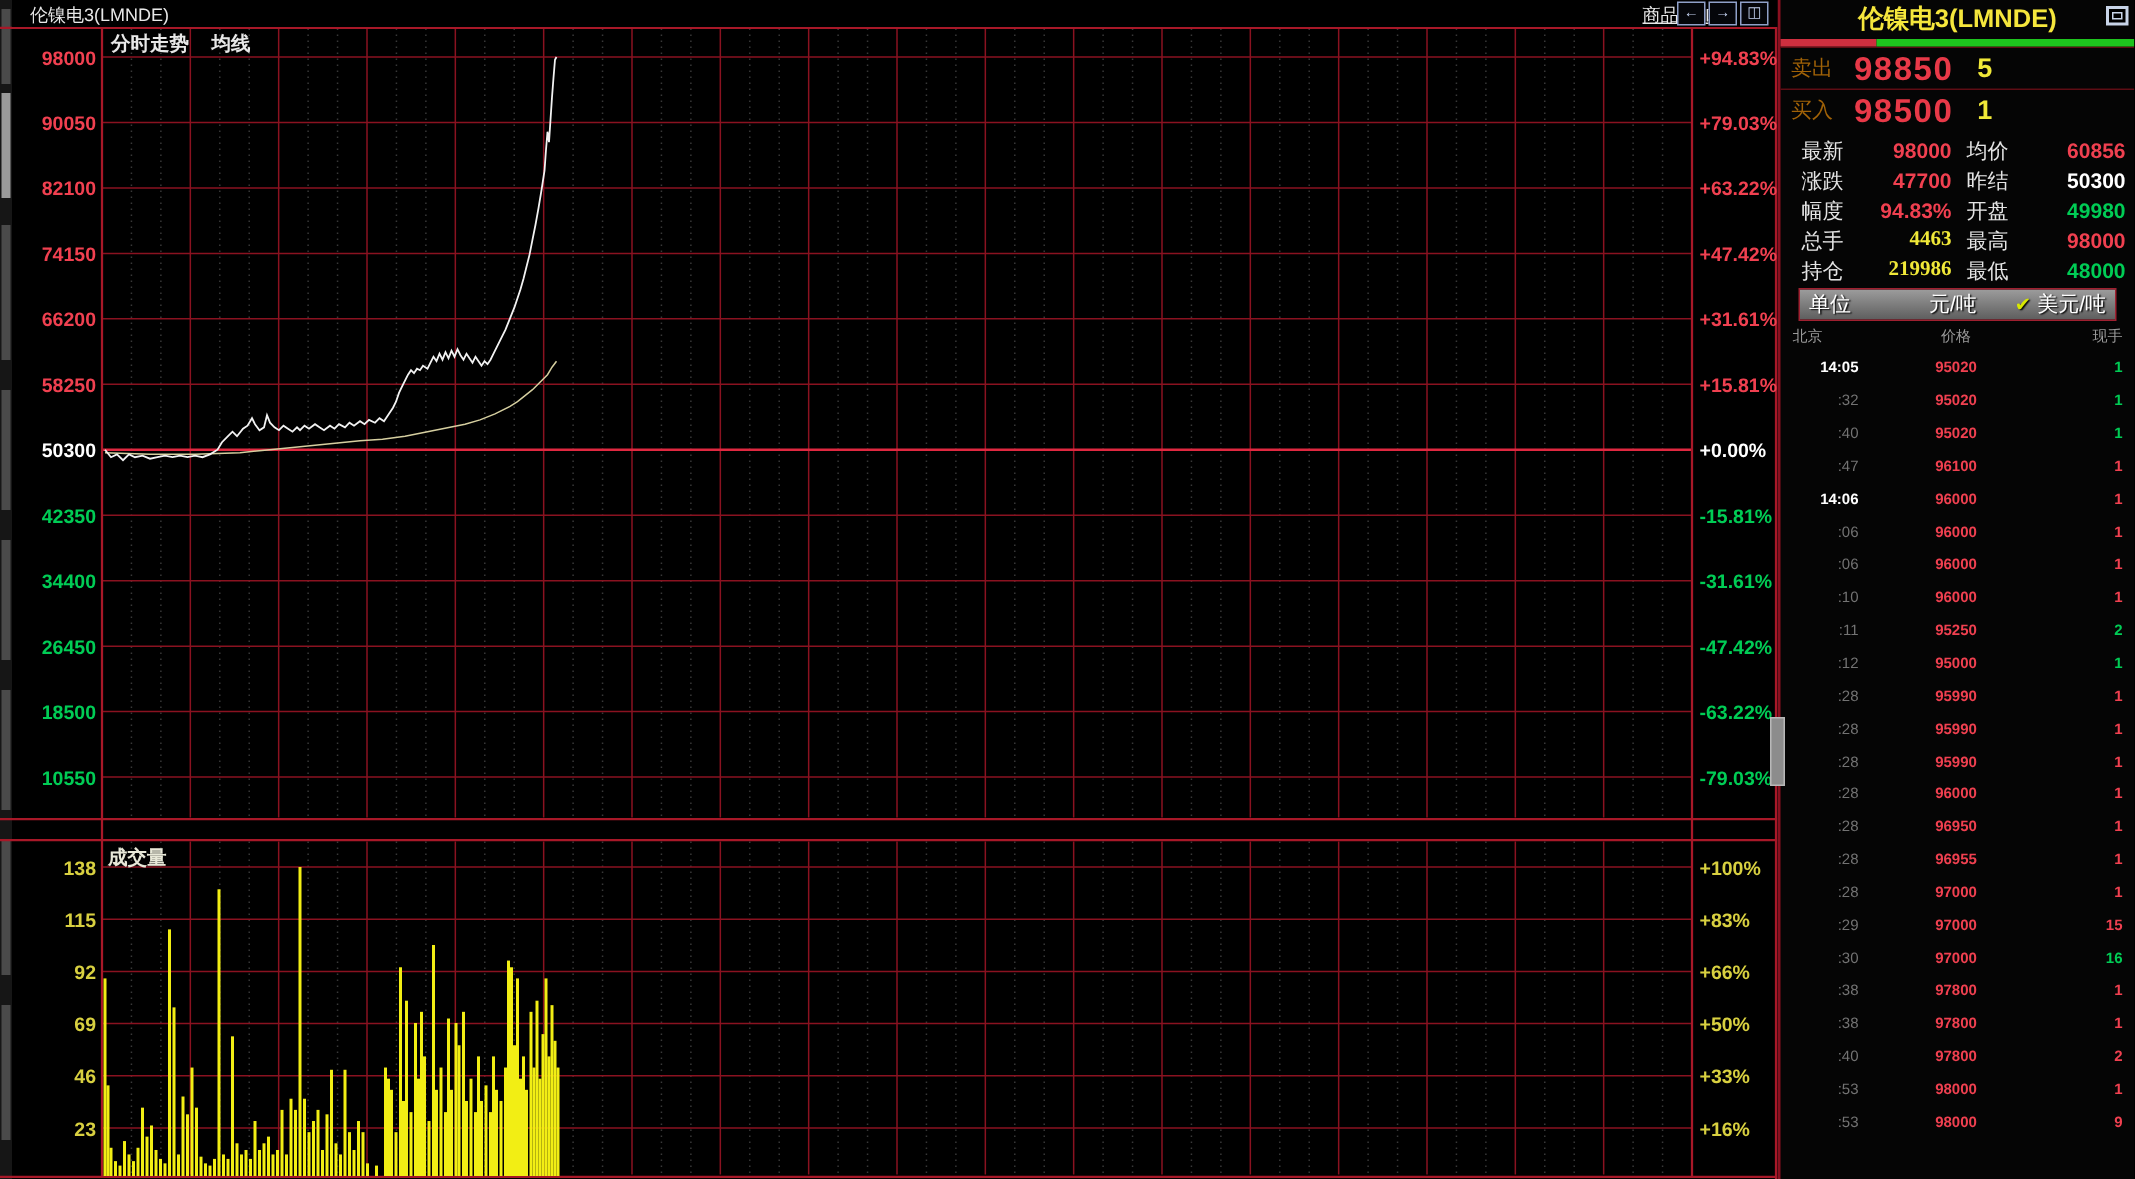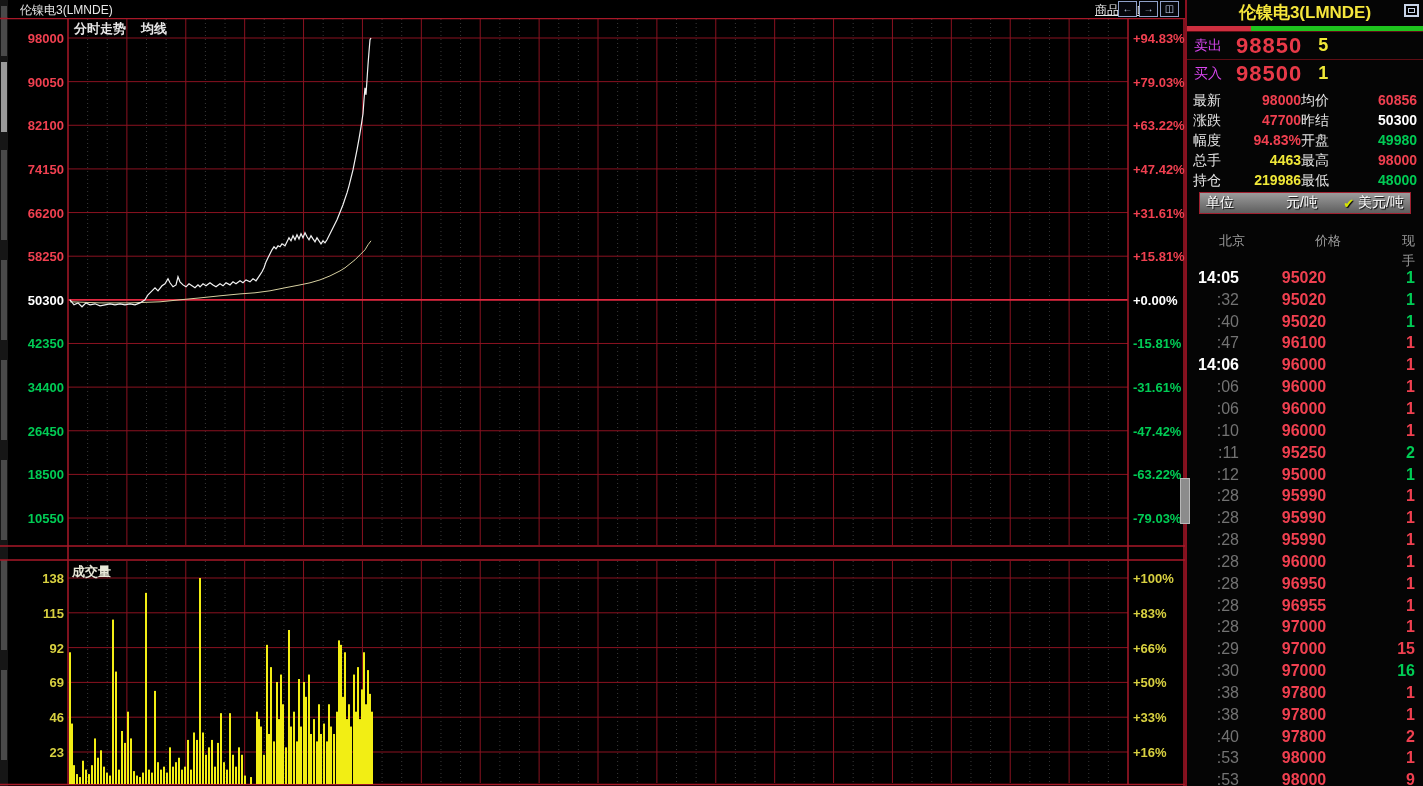--- a/index.html
+++ b/index.html
@@ -23,37 +23,37 @@
   .right-panel{position:absolute;left:1185px;top:0;width:238px;height:786px;background:#050505;
                border-left:2px solid #8a1020;box-sizing:border-box;color:#ddd;}
   .rp-title{position:relative;height:26px;text-align:center;color:#f5e63c;font-weight:bold;font-size:17px;line-height:25px;}
   .restore-btn{position:absolute;right:4px;top:4px;width:15px;height:13px;border:2px solid #c8d4e8;box-sizing:border-box;background:#000;cursor:pointer;}
   .restore-btn:after{content:"";position:absolute;left:2px;top:2px;right:2px;bottom:2px;border:1px solid #c8d4e8;}
   .ratio-bar{height:5px;display:flex;}
   .ratio-red{width:27%;background:#cf2f3f;}
   .ratio-green{flex:1;background:#1ec41e;}
   .bd-row{height:27px;display:flex;align-items:center;border-top:1px solid #5e0d14;padding-left:7px;}
   .bd-row:last-of-type{border-bottom:1px solid #5e0d14;}
-  .bd-label{color:#d946ef;font-size:14px;width:42px;}
+  .bd-label{color:#a16207;font-size:14px;width:42px;}
   .bd-price{color:#e83948;font-size:22px;font-weight:bold;letter-spacing:1px;text-align:center;}
   .bd-qty{color:#f0e838;font-size:18px;font-weight:bold;margin-left:16px;}
   .stats{padding:3px 6px 1px 6px;display:grid;grid-template-columns:44px 64px 48px auto;font-size:14px;row-gap:0;}
-  .stat-label{color:#e4e4e4;height:20px;line-height:20px;}
+  .stat-label{color:#e4e4e4;height:20px;line-height:20px;text-align:center;}
   .stat-value{height:20px;line-height:20px;text-align:right;font-weight:bold;}
-  .c-red{color:#f04050;} .c-green{color:#00cc55;} .c-yellow{color:#f0e838;} .c-white{color:#ffffff;}
+  .c-red{color:#f04050;} .c-green{color:#00cc55;} .c-yellow{color:#f0e838;font-family:Liberation Serif, serif;} .c-white{color:#ffffff;}
   .unit-row{height:21px;margin:1px 12px;background:linear-gradient(#9c9c9c,#5e5e5e);border:1px solid #a02030;
             display:flex;align-items:center;font-size:14px;color:#fff;text-shadow:1px 1px 1px #000;
             padding:10px 6px;box-sizing:border-box;cursor:pointer;}
   .unit-cny{margin-left:52px;text-align:right;}
   .unit-check{margin-left:auto;color:#d8e800;font-weight:bold;font-size:13px;}
   .unit-usd{margin-left:4px;}
-  .ts-header{display:grid;grid-template-columns:44px 130px auto;padding:16px 8px;height:20px;line-height:20px;
-             color:#9a9a9a;font-size:13px;margin-left:24px;}
+  .ts-header{display:grid;grid-template-columns:44px 130px auto;padding:0 8px;height:20px;line-height:20px;
+             color:#9a9a9a;font-size:10px;}
   .ts-header .h-price{text-align:center;} .ts-header .h-qty{text-align:right;}
-  .trades{font-size:16px;}
+  .trades{font-size:10px;}
   .trade-row{display:grid;grid-template-columns:44px 130px auto;padding:0 8px;height:21.85px;align-items:center;}
   .tr-time{text-align:right;color:#737373;}
   .tr-time.full{color:#ffffff;font-weight:bold;}
   .tr-price{text-align:center;color:#f04050;font-weight:bold;}
   .tr-qty{text-align:right;font-weight:bold;}
 </style>
 </head>
 <body>
 
 <div class="screen">

